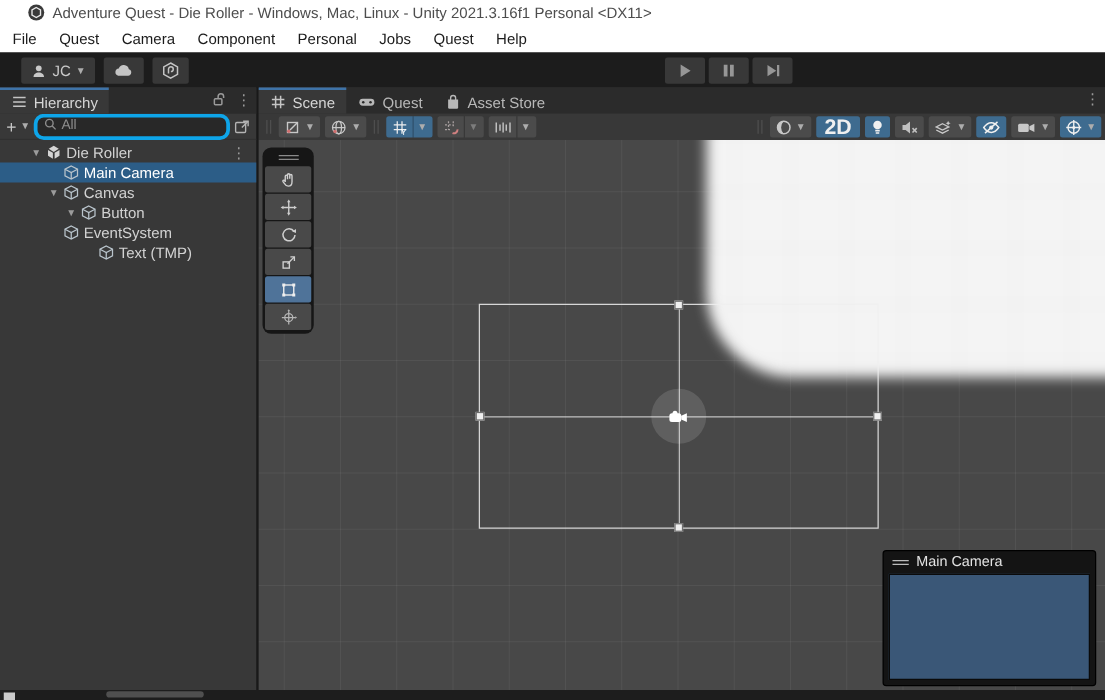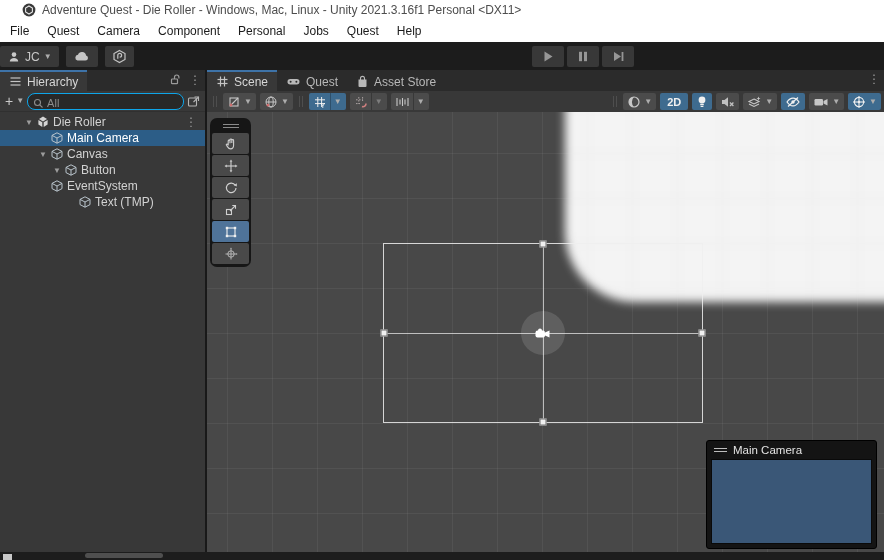--- a/index.html
+++ b/index.html
@@ -10,58 +10,58 @@
   .titlebar{position:absolute;left:0;top:0;width:100%;height:20px;background:#ffffff;
             display:flex;align-items:center;gap:6px;padding-left:22px;box-sizing:border-box;text-align:center;}
   .titlebar .title{font-size:12px;color:#4d4d4d;white-space:nowrap;}
   .menubar{position:absolute;left:0;top:20px;width:100%;height:22px;background:#ffffff;
            display:flex;align-items:center;padding-left:1px;box-sizing:border-box;}
   .menu-item{font-size:12px;color:#1b1b1b;padding:3px 9px;cursor:default;}
 
   
   .toolbar{position:absolute;left:0;top:42px;width:100%;height:28px;background:#1c1c1c;}
   .tb-group{position:absolute;top:4px;display:flex;gap:7px;}
-  .tb-left{left:0;}
+  .tb-left{left:17px;}
   .tb-play{left:532px;gap:3px;}
   .tb-btn{height:21px;background:#383838;border-radius:2px;display:flex;align-items:center;
           justify-content:center;padding:0 7px;gap:4px;color:#c9c9c9;font-size:12px;}
   .tb-play .tb-btn{width:32px;padding:0;}
 
   
   .panel{position:absolute;top:70px;background:#383838;}
   .hierarchy{left:0;width:205px;height:482px;}
   .scene{left:207px;right:0;height:482px;}
   .tabbar{position:relative;height:21px;background:#2b2b2b;display:flex;align-items:flex-end;}
   .tab{display:flex;align-items:center;gap:5px;height:19px;padding:0 9px;font-size:12px;color:#b8b8b8;box-sizing:border-box;}
   .tab.active{background:#383838;color:#d6d6d6;border-top:2px solid var(--accent);height:21px;}
   .tabbar-right{position:absolute;right:4px;top:3px;display:flex;align-items:center;gap:8px;color:#9a9a9a;}
   .kebab{font-size:12px;color:#9a9a9a;line-height:1;}
 
   
   .hsearch{height:21px;display:flex;align-items:center;padding:0 5px;gap:3px;border-bottom:1px solid #303030;box-sizing:border-box;}
   .plus{color:#c9c9c9;font-size:14px;line-height:1;}
   .dd{font-size:8px;color:#adadad;line-height:1;}
-  .search-field{flex:1;height:15px;background:#282828;border:1px solid #0ea5e9;border-radius:8px;
-                display:flex;align-items:flex-end;gap:3px;padding:0 5px;color:#8d8d8d;font-size:11px;}
+  .search-field{flex:1;height:15px;background:#282828;border:3px solid #0ea5e9;border-radius:8px;
+                display:flex;align-items:flex-start;gap:3px;padding:0 5px;color:#8d8d8d;font-size:11px;}
 
   
   .htree{padding-top:2px;}
   .hrow{height:16px;display:flex;align-items:center;font-size:12px;color:#d2d2d2;position:relative;}
   .hrow.selected{background:var(--sel);color:#ffffff;}
   .arrow{width:14px;font-size:8px;color:#9c9c9c;text-align:center;flex:none;}
   .oicon{width:14px;height:14px;margin-right:3px;flex:none;}
   .row-kebab{position:absolute;right:8px;top:2px;}
 
   
   .stoolbar{height:21px;display:flex;align-items:center;padding:0 4px;gap:4px;position:relative;background:#383838;}
   .vsep{width:2px;height:11px;border-left:1px solid #4e4e4e;border-right:1px solid #4e4e4e;margin:0 2px;flex:none;}
   .sbtn{height:17px;background:#4b4b4b;border-radius:2px;display:flex;align-items:center;padding:0 4px;gap:3px;color:#cccccc;}
   .sbtn.on{background:var(--toggle);color:#f0f0f0;}
   .sbtn .arrowpart{display:flex;align-items:center;height:100%;padding-left:3px;border-left:1px solid rgba(0,0,0,.25);}
-  .sbtn.lbl{font-size:11px;font-weight:bold;padding:0 7px;}
+  .sbtn.lbl{font-size:17px;font-weight:bold;padding:0 7px;}
   .st-right{position:absolute;right:3px;top:2px;display:flex;align-items:center;gap:4px;}
 
   
   .viewport{position:absolute;left:0;top:42px;right:0;bottom:0;overflow:hidden;background-color:#484848;
     background-image:linear-gradient(rgba(255,255,255,.055) 1px,transparent 1px),
                      linear-gradient(90deg,rgba(255,255,255,.055) 1px,transparent 1px);
     background-size:45px 45px;background-position:20px 41px;}
   .whiteshape{position:absolute;left:358px;right:-30px;top:-30px;height:220px;z-index:1;
     border-bottom-left-radius:70px;filter:blur(5px);
     background-color:#f4f4f4;

